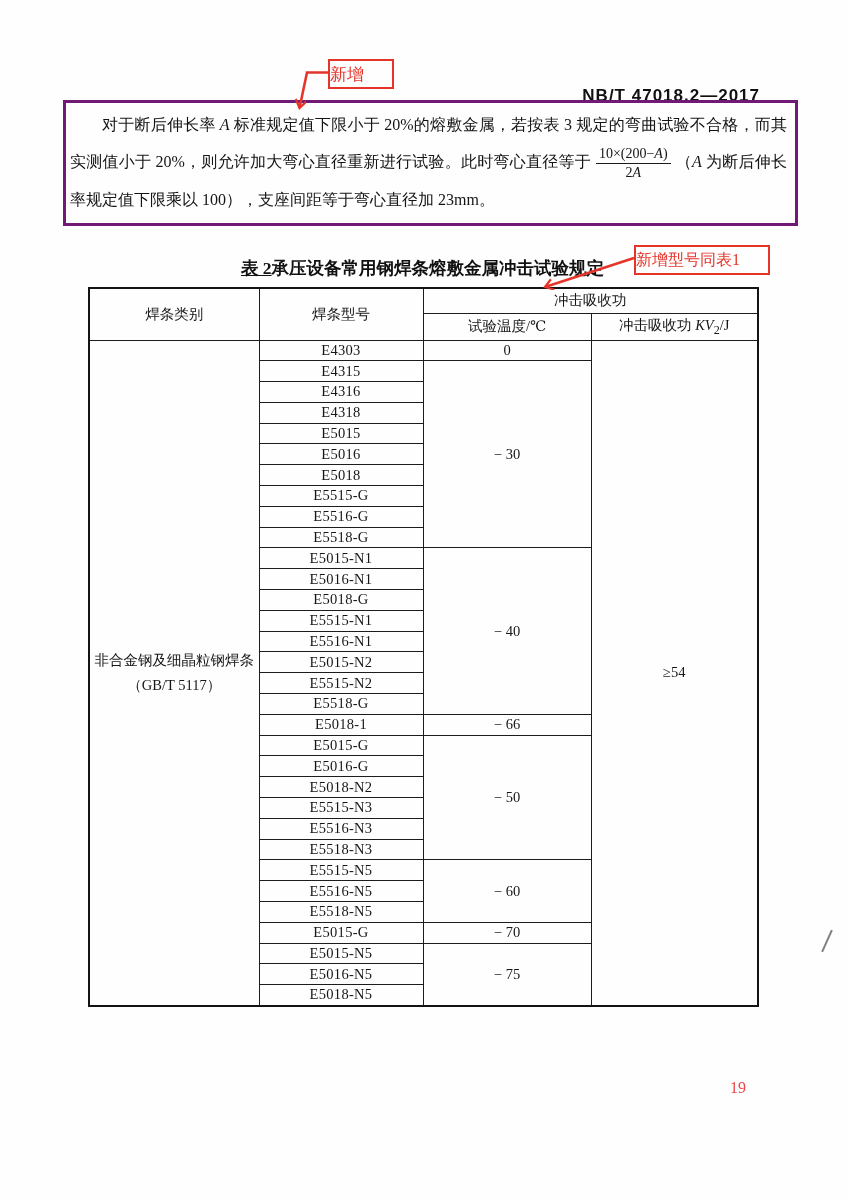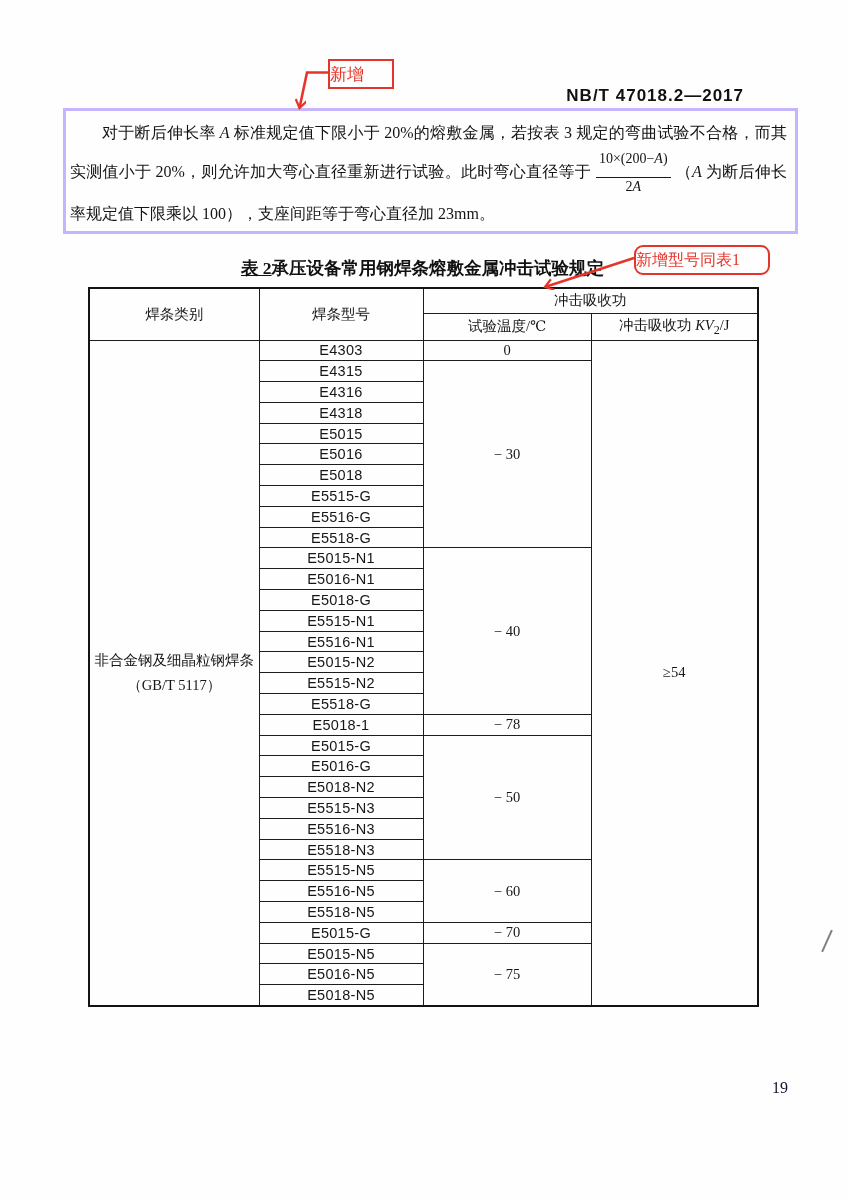--- a/index.html
+++ b/index.html
@@ -2,47 +2,47 @@
 <html><head>
 <meta charset="utf-8">
 <style>
   html,body{margin:0;padding:0;background:#e9e9e9;}
   .page{
     position:relative;width:848px;height:1200px;background:#fefefe;
     font-family:"Liberation Serif","DejaVu Serif",serif;color:#1a1a1a;
     overflow:hidden;margin:0 auto;
   }
   .doc-number{
-    position:absolute;top:86px;right:104px;
+    position:absolute;top:86px;right:88px;
     font-family:"Liberation Sans","DejaVu Sans",sans-serif;
     font-weight:bold;font-size:17px;letter-spacing:1px;color:#111;
   }
   
   .ann-box{
     position:absolute;border:2px solid #e5352b;color:#e5352b;
     display:flex;align-items:center;
     font-size:17px;background:transparent;z-index:6;
   }
   .ann-added{left:328px;top:59px;width:62px;height:26px;}
-  .ann-models{left:634px;top:245px;width:132px;height:26px;font-size:16px;border-radius:9px;}
+  .ann-models{left:634px;top:245px;width:132px;height:26px;font-size:16px;}
   
   .red-rect{
-    position:absolute;left:63px;top:108px;width:717px;height:114px;
-    border:3px solid #c4b5fd;padding:3px 8px 3px 4px;z-index:2;
+    position:absolute;left:63px;top:100px;width:717px;height:114px;
+    border:3px solid #701a75;padding:3px 8px 3px 4px;z-index:2;
   }
   .para{
     margin:0;font-size:16px;line-height:37px;text-align:justify;
     text-indent:2em;color:#141414;
   }
   .var{font-style:italic;}
   .frac{
     display:inline-block;vertical-align:middle;text-align:center;
     line-height:1.15;font-size:14px;margin:0 5px;text-indent:0;
   }
-  .frac .num{display:block;border-bottom:1.4px solid #1a1a1a;padding:0 3px 10px;}
+  .frac .num{display:block;border-bottom:1.4px solid #1a1a1a;padding:0 3px 1px;}
   .frac .den{display:block;padding-top:1px;}
   
   .tbl-title{
     position:absolute;left:88px;top:256px;width:669px;text-align:center;
     font-weight:bold;font-size:17.5px;color:#111;white-space:nowrap;
   }
   .tbl-title .prefix{margin-right:0;text-decoration:underline;}
   
   .tbl-wrap{position:absolute;left:88px;top:287px;z-index:1;}
   table.impact{
@@ -50,23 +50,23 @@
     font-size:14.5px;color:#161616;
   }
   table.impact th,table.impact td{
     border:1.4px solid #1c1c1c;text-align:center;vertical-align:middle;
     padding:0;font-weight:normal;overflow:hidden;
   }
   table.impact{border:2.2px solid #141414;}
   tr.hdr1{height:25px;}
   tr.hdr2{height:27px;margin-top:16px;}
   tbody.rows tr{height:20.8px;}
-  td.model-cell{font-family:Liberation Sans, sans-serif;letter-spacing:.3px;margin-left:39px;}
+  td.model-cell{font-family:Liberation Serif, serif;letter-spacing:.3px;margin-left:39px;}
   td.category-cell{line-height:1.7;font-size:14.5px;}
-  .pagenum{position:absolute;left:772px;top:1079px;font-size:16px;color:#0f172a;}
+  .pagenum{position:absolute;left:730px;top:1079px;font-size:16px;color:#ef4444;}
   .overlay{position:absolute;left:0;top:0;z-index:7;pointer-events:none;}
   .stray{position:absolute;left:826px;top:929px;width:2px;height:24px;
     background:#555;transform:rotate(24deg);opacity:.75;z-index:1;}
 </style>
 </head>
 <body>
 
 <div class="page">
 
   <div class="doc-number">NB/T 47018.2—2017</div>
@@ -164,21 +164,21 @@
             <td class="model-cell">E5015-N2</td>
           </tr>
           <tr>
             <td class="model-cell">E5515-N2</td>
           </tr>
           <tr>
             <td class="model-cell">E5518-G</td>
           </tr>
           <tr>
             <td class="model-cell">E5018-1</td>
-            <td rowspan="1">− 78</td>
+            <td rowspan="1">− 66</td>
           </tr>
           <tr>
             <td class="model-cell">E5015-G</td>
             <td rowspan="6">− 50</td>
           </tr>
           <tr>
             <td class="model-cell">E5016-G</td>
           </tr>
           <tr>
             <td class="model-cell">E5018-N2</td>

